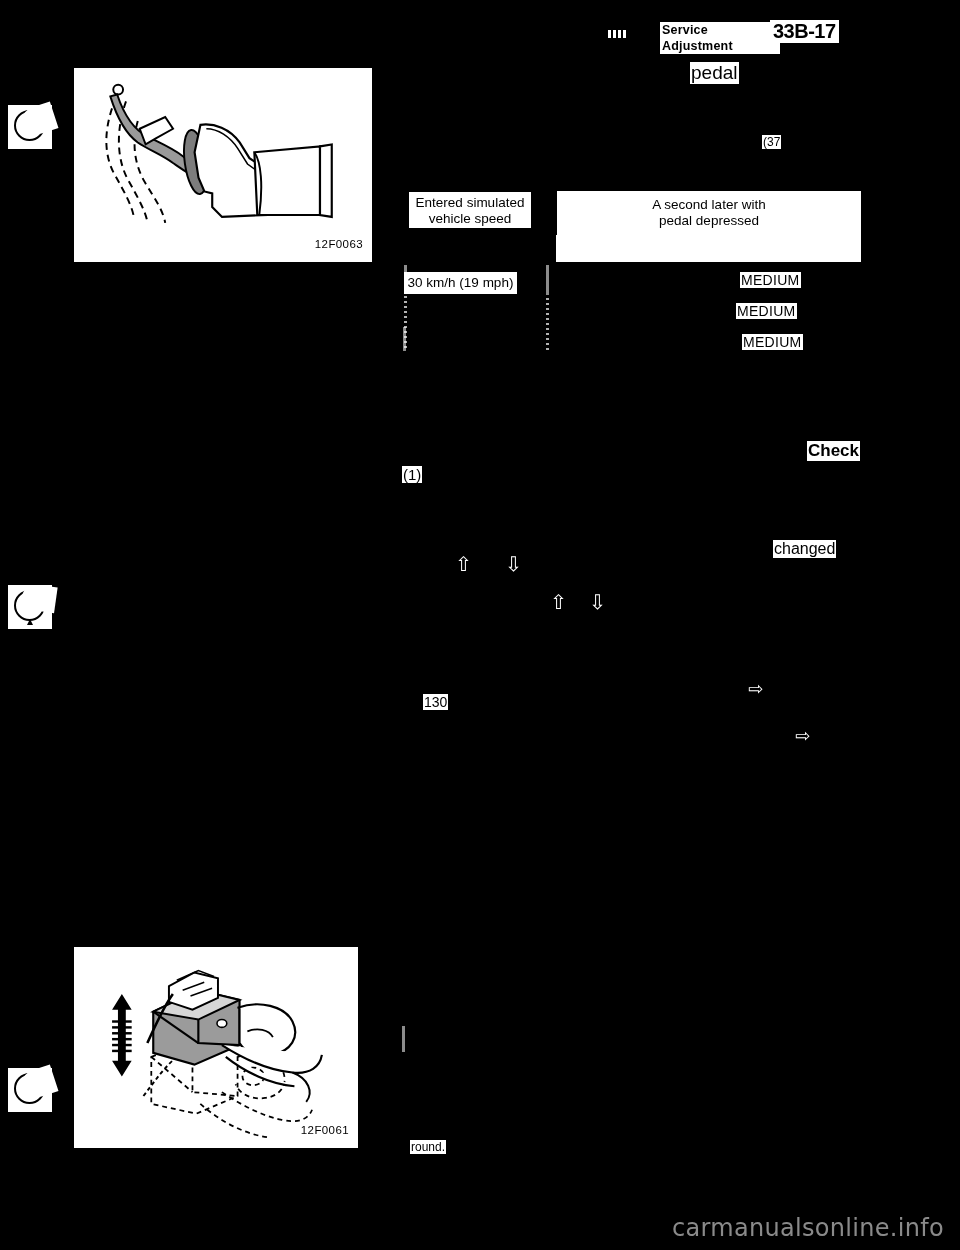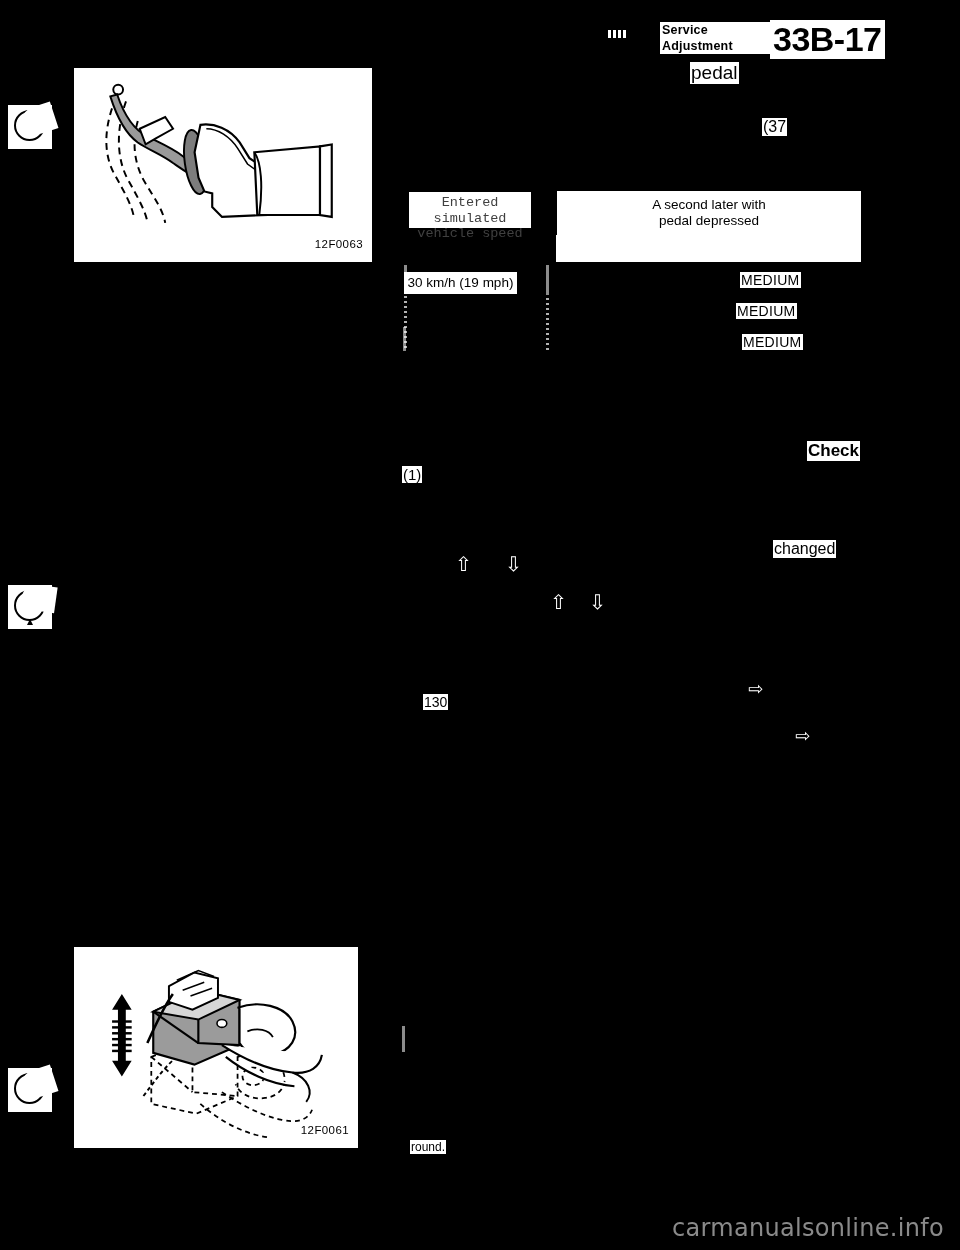--- a/index.html
+++ b/index.html
@@ -23,22 +23,22 @@
   .abs { position: absolute; }
   .wtext {
     background: #ffffff;
     color: #000000;
     font-family: "Liberation Sans", sans-serif;
     white-space: nowrap;
     line-height: 1.05;
   }
   .wtext-blk {
     background: #ffffff;
-    color: #404040;
-    font-family: Liberation Mono, monospace;
+    color: #000000;
+    font-family: Liberation Sans, sans-serif;
     line-height: 1.15;
     text-align: center;
   }
 
   
   #hdr-marker {
     left: 608px; top: 30px;
     width: 20px; height: 8px;
     background: repeating-linear-gradient(to right,
         #ffffff 0px, #ffffff 3px, #000000 3px, #000000 5px);
@@ -53,21 +53,21 @@
     letter-spacing: 0.2px;
     padding: 1px 1px 0 2px;
     box-sizing: border-box;
     line-height: 1.25;
     margin-left: 32px;
   }
   #hdr-page {
     left: 770px; top: 20px;
     background: #ffffff;
     color: #000000;
-    font-size: 34px;
+    font-size: 20px;
     font-weight: bold;
     letter-spacing: -0.5px;
     padding: 0 3px;
   }
   #hdr-rule {
     left: 612px; top: 8px;
     width: 260px; height: 2px;
     background: #000000;
   }
 
@@ -386,21 +386,21 @@
   <div class="abs vrule dotted" style="left:546px; top:298px; width:3px; height:54px;"></div>
 
   <div class="abs wtext" id="tbl-speed">30 km/h (19 mph)</div>
 
   <div class="abs medium-cell" style="left:740px; top:272px;">MEDIUM</div>
   <div class="abs medium-cell" style="left:736px; top:303px;">MEDIUM</div>
   <div class="abs medium-cell" style="left:742px; top:334px;">MEDIUM</div>
 
   <div class="abs frag" style="left:690px; top:62px; font-size:19px;text-align:center;">pedal</div>
 
-  <div class="abs frag" style="left:762px; top:118px; font-size:16px;">(37</div>
+  <div class="abs frag" style="left:762px; top:135px; font-size:12px;">(37</div>
 
   <div class="abs frag bold" style="left:763px; top:441px; font-size:17px;">Check</div>
 
   <div class="abs frag" style="left:402px; top:466px; font-size:15px;">(1)</div>
 
   <div class="abs frag" style="left:773px; top:540px; font-size:16px;">changed</div>
 
   <div class="abs frag" style="left:423px; top:694px; font-size:14px;">130</div>
 
   <div class="abs frag" style="left:410px; top:1140px; font-size:12px;">round.</div>

